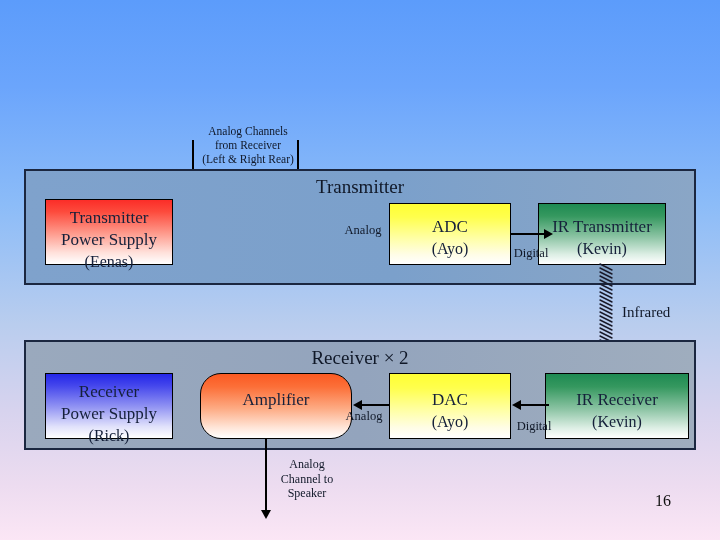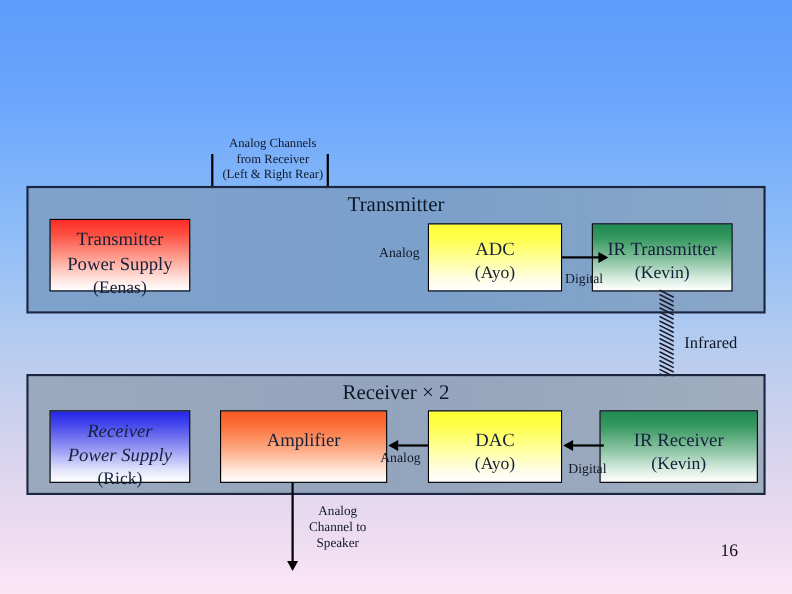--- a/index.html
+++ b/index.html
@@ -105,25 +105,26 @@
   #box-ir-tx {
     left: 538px; top: 203px; width: 128px; height: 62px;
     background: linear-gradient(to bottom, #1e8a52 0%, #35985f 20%, #8cc4a4 55%, #dceee4 84%, #ffffff 100%);
   }
   #box-ir-tx .bx-title { padding-top: 7px; }
 
   #box-rx-ps {
     left: 45px; top: 373px; width: 128px; height: 66px;
     background: linear-gradient(to bottom, #2426e8 0%, #4446ec 18%, #9395f3 52%, #e0e1fb 82%, #ffffff 100%);
   }
-  #box-rx-ps .bx-title { padding-top: 2px; font-style: italic; }
+  #box-rx-ps .bx-title { padding-top: 2px; }
 
   #box-amp {
     left: 200px; top: 373px; width: 152px; height: 66px;
     background: linear-gradient(to bottom, #fb5a22 0%, #fc6f38 20%, #fdab84 54%, #ffe6d9 84%, #ffffff 100%);
+    border-radius: 21px;
   }
   #box-amp .bx-title { padding-top: 10px; }
 
   #box-dac {
     left: 389px; top: 373px; width: 122px; height: 66px;
     background: linear-gradient(to bottom, #ffff33 0%, #ffff4d 22%, #ffffa8 58%, #fffde6 84%, #ffffff 100%);
   }
   #box-dac .bx-title { padding-top: 10px; }
 
   #box-ir-rx {

